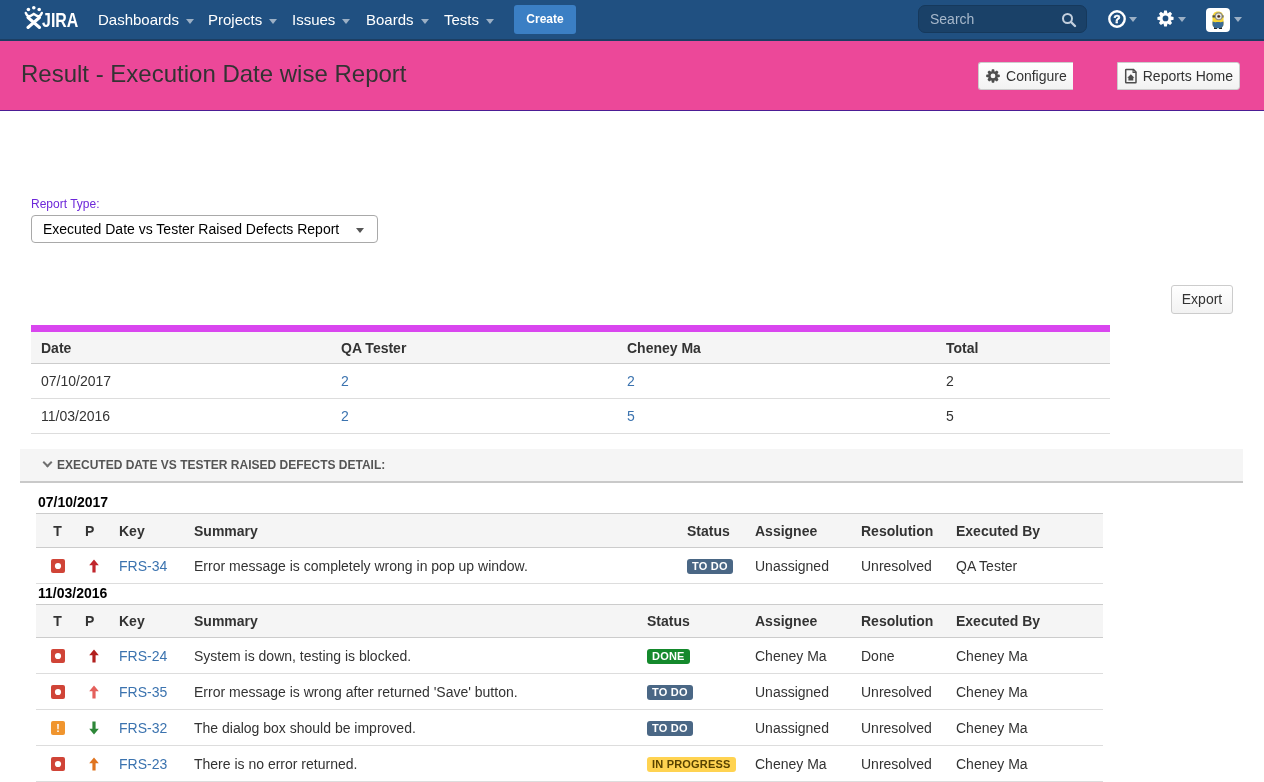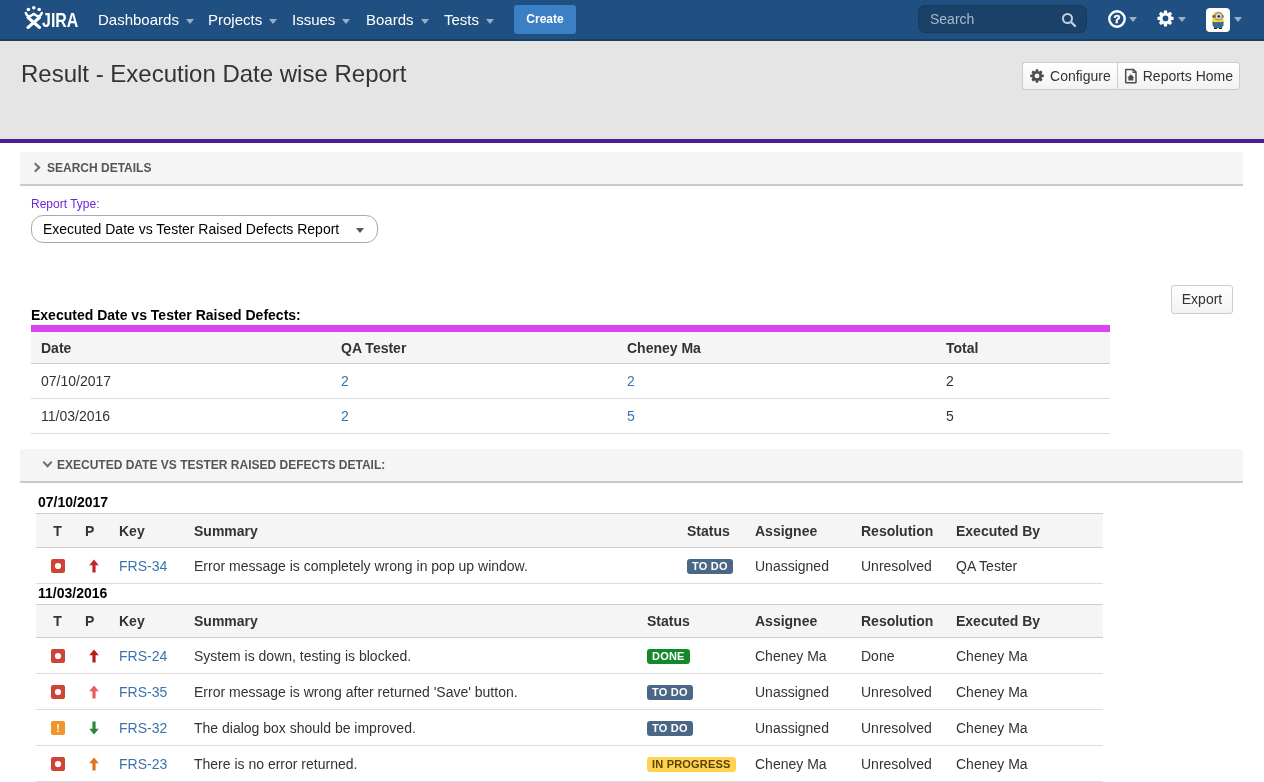--- a/index.html
+++ b/index.html
@@ -10,37 +10,37 @@
 #nav { position:absolute; top:0; left:0; width:1264px; height:41px; background:#205081; border-bottom:2px solid #1c3e63; }
 .navitem { position:absolute; top:0; height:39px; line-height:39px; color:#fff; font-size:15px; white-space:nowrap; }
 .caret { display:inline-block; width:0; height:0; border-left:4.5px solid transparent; border-right:4.5px solid transparent; border-top:5px solid #9cb0c5; vertical-align:middle; margin-left:7px; }
 #createbtn { position:absolute; left:514px; top:5px; width:62px; height:29px; background:#3b7fc4; color:#fff; font-size:12px; font-weight:bold; text-align:center; line-height:29px; border-radius:3px; }
 #searchbox { position:absolute; left:918px; top:5px; width:169px; height:28px; background:#1a4168; border:1px solid #16395c; border-radius:7px; }
 #searchbox .ph { position:absolute; left:11px; top:5px; font-size:14px; color:#a7b8cb; }
 #searchbox svg { position:absolute; right:9px; top:6px; }
 .navicon { position:absolute; top:9px; }
 
 
-#pghead { position:absolute; top:41px; left:0; width:1264px; height:102px; background:#e5e5e5; border-bottom:4px solid #4c1d95; }
+#pghead { position:absolute; top:41px; left:0; width:1264px; height:70px; background:#ec4899; border-bottom:1px solid #4c1d95; }
 #pghead h1 { position:absolute; left:21px; top:19px; font-size:24px; font-weight:normal; color:#333; }
 #btngroup { position:absolute; right:24px; top:21px; height:28px; display:flex; }
 .auibtn { height:28px; line-height:26px; background:linear-gradient(#ffffff,#f2f2f2); border:1px solid #ccc; color:#333; font-size:14px; padding:0 6px; white-space:nowrap; }
 .auibtn svg { vertical-align:-3px; margin-right:5px; }
 #btngroup .auibtn:first-child { border-radius:3px 0 0 3px; border-right:none; }
-#btngroup .auibtn:last-child { border-radius:0 3px 3px 0; }
+#btngroup .auibtn:last-child { border-radius:0 3px 3px 0;margin-left:44px; }
 
 
 .modbar { position:absolute; left:20px; width:1223px; height:34px; background:#f5f5f5; border-bottom:2px solid #c9c9c9; color:#555; font-size:12px; font-weight:bold; line-height:32px; }
 .chev { display:inline-block; width:7px; height:7px; border-right:2px solid #707070; border-bottom:2px solid #707070; }
 .chev.right { transform:rotate(-45deg); margin:0 8px 1px 12px; }
 .chev.down { transform:rotate(45deg); margin:0 6px 3px 14px; }
 
 
 #rtlabel { position:absolute; left:31px; top:197px; font-size:12px; font-weight:normal; color:#6d28d9; }
-#rtselect { position:absolute; left:31px; top:215px; width:347px; height:28px; background:#fff; border:1px solid #a9a9a9; border-radius:12px; font-size:14px; color:#000; line-height:26px; padding-left:11px; }
+#rtselect { position:absolute; left:31px; top:215px; width:347px; height:28px; background:#fff; border:1px solid #a9a9a9; border-radius:4px; font-size:14px; color:#000; line-height:26px; padding-left:11px; }
 #rtselect .arr { position:absolute; right:13px; top:12px; width:0; height:0; border-left:4px solid transparent; border-right:4px solid transparent; border-top:5px solid #555; }
 #exportbtn { position:absolute; left:1171px; top:285px; width:62px; height:29px; background:linear-gradient(#ffffff,#f2f2f2); border:1px solid #ccc; border-radius:3px; font-size:14px; color:#333; text-align:center; line-height:27px; }
 
 
 .tbl { border-collapse:collapse; table-layout:fixed; font-size:14px; color:#333; }
 .tbl th { background:#f5f5f5; color:#333; font-weight:bold; text-align:left; border-bottom:1px solid #cccccc; padding:0 0 0 10px; }
 .tbl td { border-bottom:1px solid #dddddd; padding:0 0 0 10px; }
 #sumtbl { position:absolute; left:31px; top:325px; width:1079px; }
 #sumtbl th { height:35px; border-top:7px solid #d946ef; }
 #sumtbl td { height:35px; }
@@ -121,28 +121,26 @@
             <circle cx="8" cy="7.9" r="2.4" fill="#f5f5f5"></circle>
           </svg>Configure</div>
     <div class="auibtn"><svg width="14" height="16" viewBox="0 0 14 16">
             <path d="M2.2 1.4 L9.3 1.4 L12 4.1 L12 14.2 C12 14.5 11.8 14.7 11.5 14.7 L2.2 14.7 C1.9 14.7 1.7 14.5 1.7 14.2 L1.7 1.9 C1.7 1.6 1.9 1.4 2.2 1.4 Z" fill="none" stroke="#4d4d4d" stroke-width="1.5" stroke-linejoin="round"></path>
             <path d="M9.1 1.2 L9.1 4.5 L12.2 4.5" fill="none" stroke="#4d4d4d" stroke-width="1.2"></path>
             <path d="M6.85 6.2 L10.4 9.7 L9.3 9.7 L9.3 12.6 L4.4 12.6 L4.4 9.7 L3.3 9.7 Z" fill="#4d4d4d"></path>
           </svg>Reports Home</div>
   </div>
 </div>
 
-<div class="modbar" style="top:152px;"><span class="chev right"></span>SEARCH DETAILS</div>
 
 <div id="rtlabel">Report Type:</div>
 <div id="rtselect">Executed Date vs Tester Raised Defects Report<span class="arr"></span></div>
 
 <div id="exportbtn">Export</div>
 
-<div class="seclabel" style="left:31px; top:307px;">Executed Date vs Tester Raised Defects:</div>
 <table class="tbl" id="sumtbl">
   <colgroup>
         <col style="width:300px">
         <col style="width:286px">
         <col style="width:319px">
         <col style="width:174px">
       </colgroup>
   <tbody>
         <tr>
           <th>Date</th>

